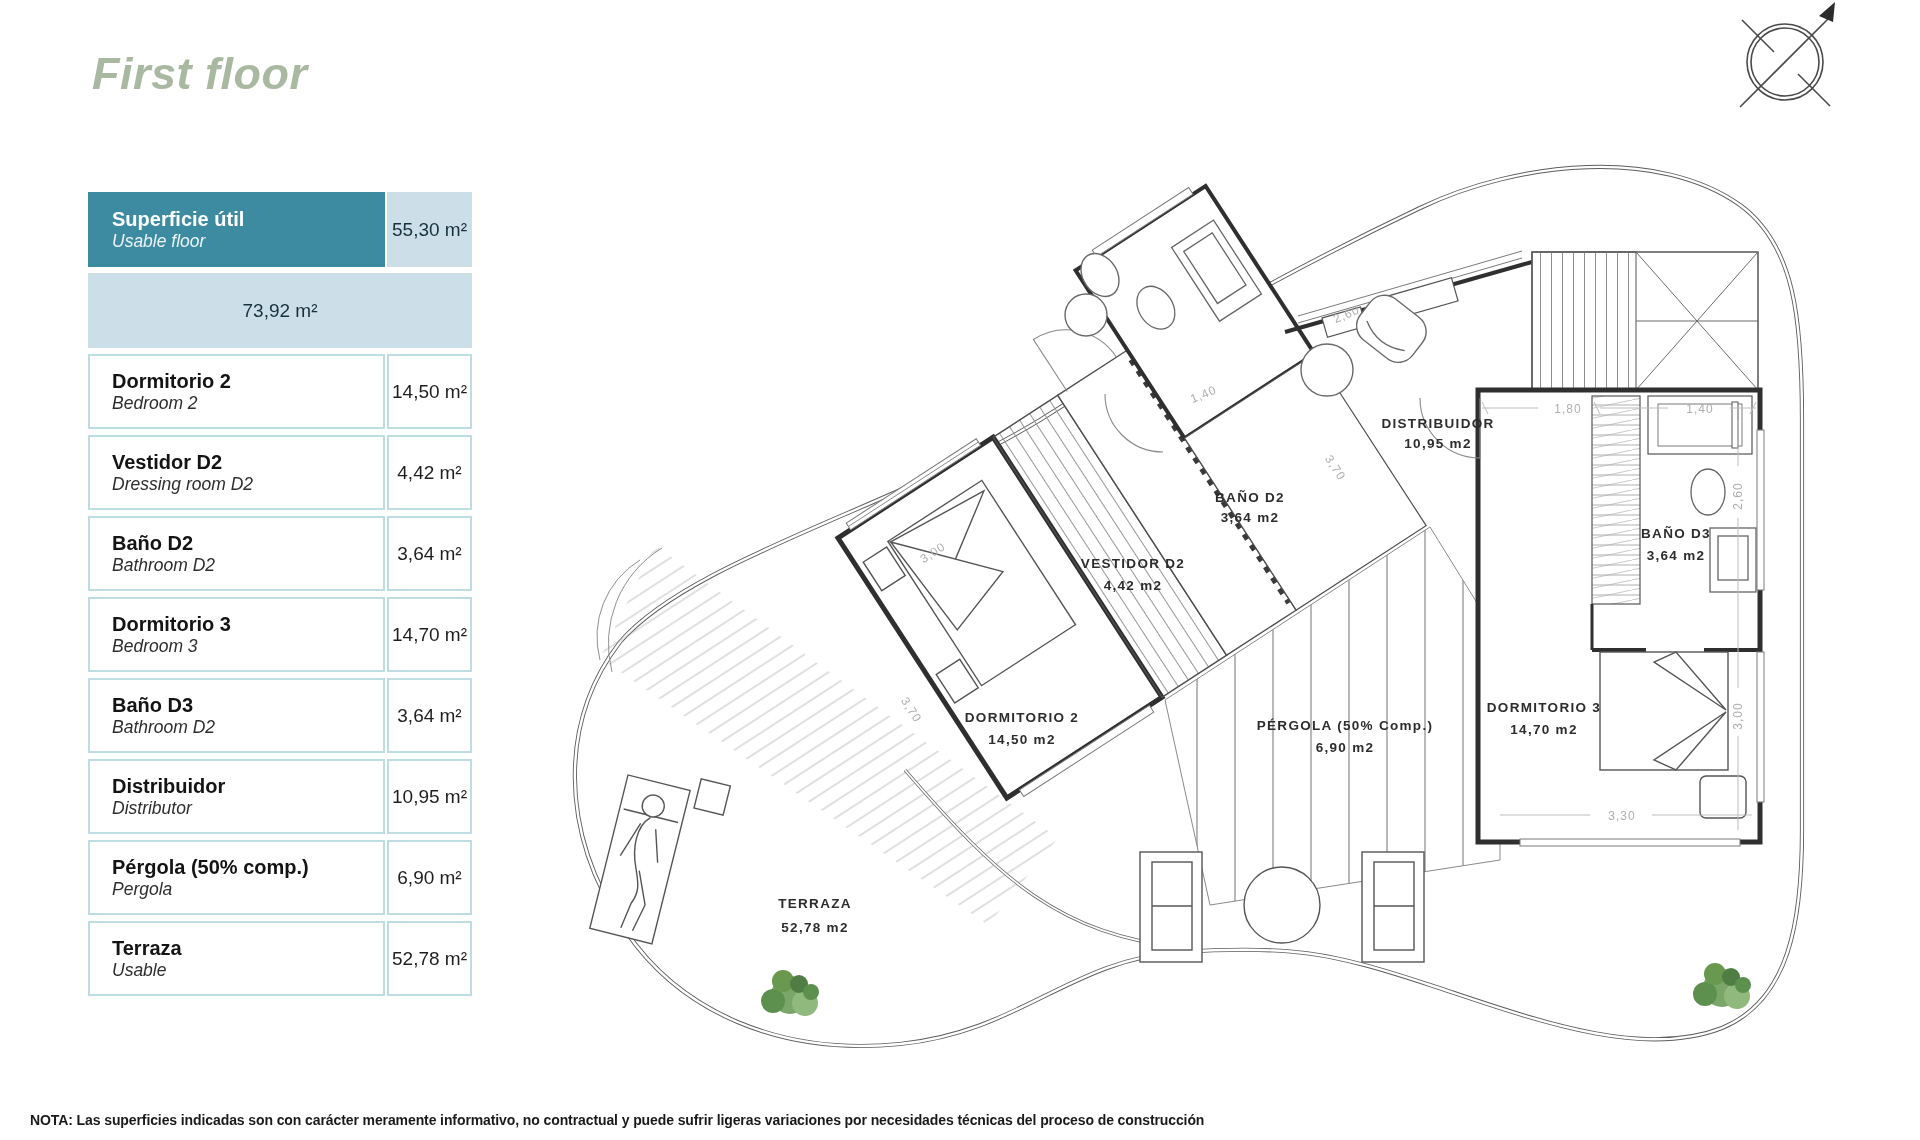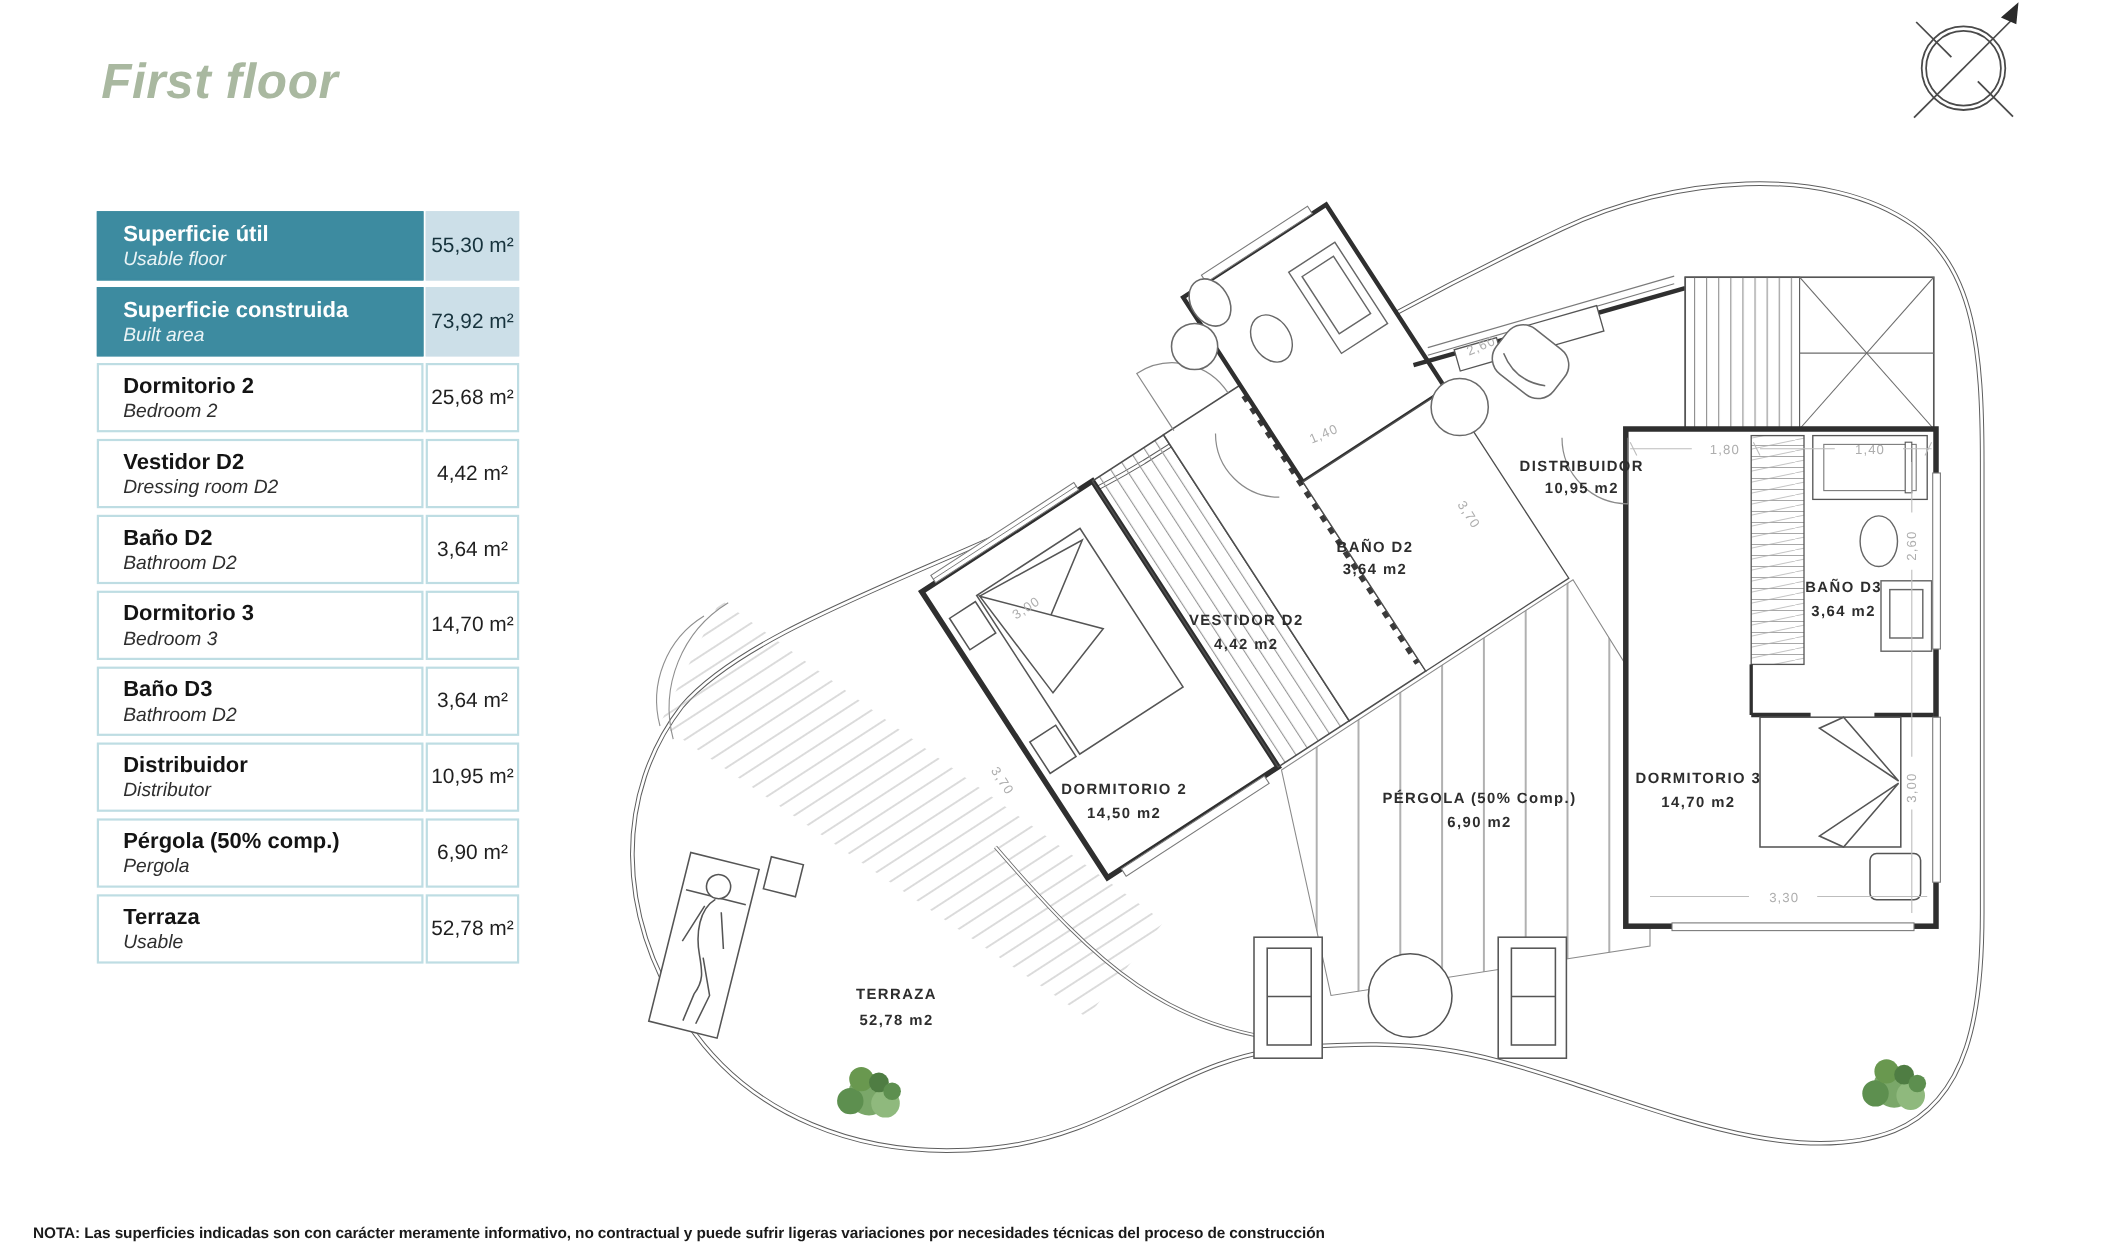--- a/index.html
+++ b/index.html
@@ -7,21 +7,21 @@
        font-family:"Liberation Sans",sans-serif;}
   .page{position:absolute;inset:0;background:#fff;}
 
   
   .title-wrap{position:absolute;left:92px;top:48px;display:flex;gap:34px;align-items:baseline;}
   .title-es{font-size:47px;font-weight:700;color:#8d7565;letter-spacing:.5px;}
   .title-en{font-size:45px;font-weight:700;font-style:italic;color:#a9b8a0;letter-spacing:.5px;}
 
   
   .area-table{position:absolute;left:88px;top:192px;width:384px;display:flex;flex-direction:column;gap:6px;}
-  .arow{display:flex;gap:2px;height:63px;}
+  .arow{display:flex;gap:2px;height:75px;}
   .acell-name{flex:0 0 297px;display:flex;flex-direction:column;justify-content:center;
               padding-left:22px;box-sizing:border-box;background:#fff;border:2px solid #bedde3;}
   .acell-val{flex:1;display:flex;align-items:center;justify-content:center;background:#fff;
              border:2px solid #bedde3;font-size:19px;color:#1f1f1f;text-align:center;}
   .arow.hdr .acell-name{background:#3d8ba0;border-color:#3d8ba0;}
   .arow.hdr .acell-val{background:#ccdfe8;border-color:#ccdfe8;color:#16323c;}
   .aname-es{font-size:20px;font-weight:700;color:#141414;line-height:1.2;}
   .aname-en{font-size:17.5px;font-style:italic;color:#2e2e2e;line-height:1.2;}
   .arow.hdr .aname-es{color:#ffffff;}
   .arow.hdr .aname-en{color:#eaf4f6;}
@@ -60,32 +60,28 @@
 
   <div class="area-table">
     <div class="arow hdr">
       <div class="acell-name">
         <span class="aname-es">Superficie útil</span>
         <span class="aname-en">Usable floor</span>
       </div>
       <div class="acell-val">55,30 m²</div>
     </div>
     <div class="arow hdr">
-      <div class="acell-name">
-        <span class="aname-es">Superficie construida</span>
-        <span class="aname-en">Built area</span>
-      </div>
       <div class="acell-val">73,92 m²</div>
     </div>
     <div class="arow">
       <div class="acell-name">
         <span class="aname-es">Dormitorio 2</span>
         <span class="aname-en">Bedroom 2</span>
       </div>
-      <div class="acell-val">25,68 m²</div>
+      <div class="acell-val">14,50 m²</div>
     </div>
     <div class="arow">
       <div class="acell-name">
         <span class="aname-es">Vestidor D2</span>
         <span class="aname-en">Dressing room D2</span>
       </div>
       <div class="acell-val">4,42 m²</div>
     </div>
     <div class="arow">
       <div class="acell-name">

